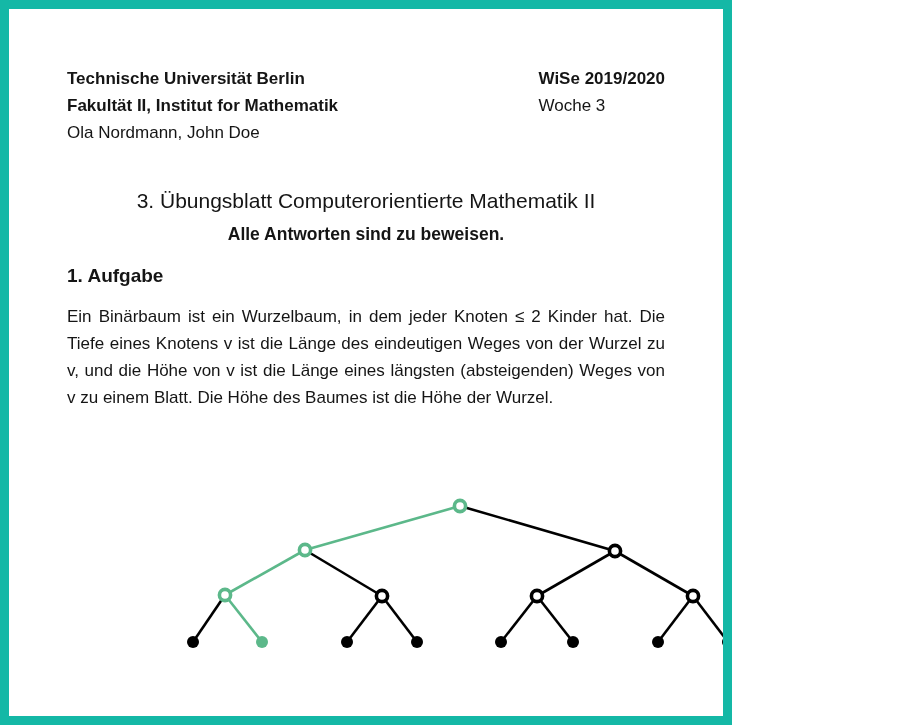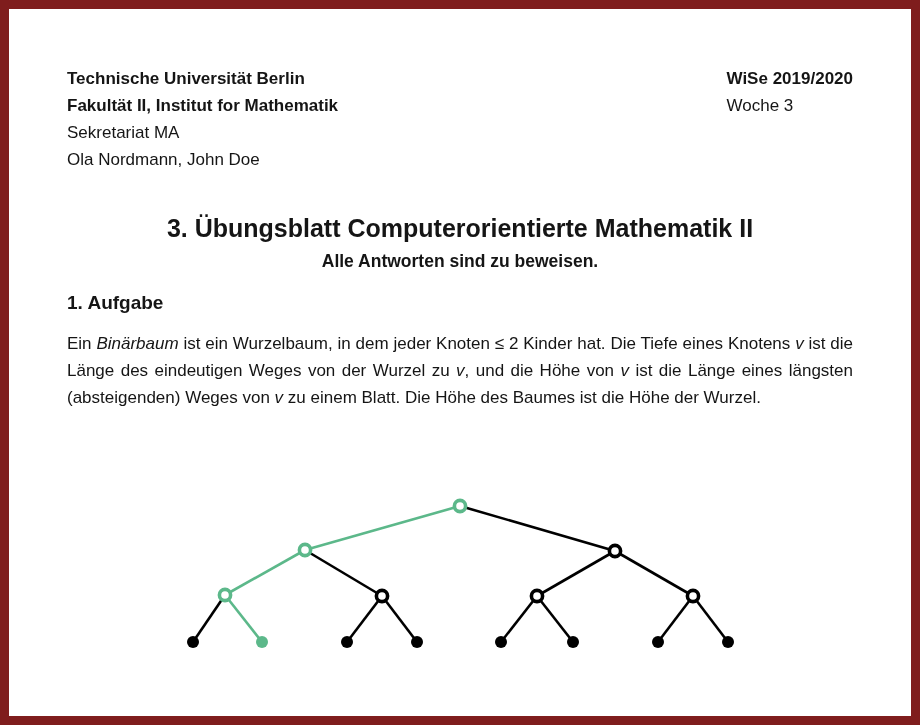--- a/index.html
+++ b/index.html
@@ -3,24 +3,24 @@
 <meta charset="utf-8">
 <style>
   html, body {
     margin: 0;
     padding: 0;
     background: #ffffff;
     font-family: "Liberation Sans", sans-serif;
   }
   .page {
     position: relative;
-    width: 920px;
+    width: 732px;
     height: 725px;
     box-sizing: border-box;
-    border: 9px solid #7f1d1d;
+    border: 9px solid #14b8a6;
     background: #ffffff;
     overflow: hidden;
     color: #151515;
   }
   .content {
     padding: 56px 58px 0 58px;
   }
   .header {
     display: flex;
     justify-content: space-between;
@@ -30,22 +30,22 @@
   .header-right .line {
     font-size: 17px;
     line-height: 27px;
     white-space: nowrap;
   }
   .header-right { text-align: left; }
   .line.bold { font-weight: bold; }
 
   .title-block { text-align: center; margin-top: 31px; }
   .doc-title {
-    font-size: 25px;
-    font-weight: bold;
+    font-size: 21px;
+    font-weight: normal;
     line-height: 30px;
     margin-top: 40px;
   }
   .deadline {
     font-size: 17.5px;
     line-height: 28px;
     margin-top: 3px;
   }
   .note {
     font-size: 17.5px;
@@ -71,42 +71,41 @@
     line-height: 28px;
   }
 
   .body-text {
     margin: 13px 0 0 0;
     font-size: 17px;
     line-height: 27px;
     text-align: justify;
   }
   .seg-b { font-weight: bold; }
-  .seg-i { font-style: italic; }
+  .seg-i { }
 
   #tree-svg {
     position: absolute;
     left: 0;
     top: 0;
     width: 902px;
     height: 707px;
     pointer-events: none;
   }
 </style>
 </head>
 <body>
 
 <div class="page">
   <div class="content">
 
     <div class="header">
       <div class="header-left">
           <div class="line bold">Technische Universität Berlin</div>
           <div class="line bold">Fakultät II, Institut for Mathematik</div>
-          <div class="line">Sekretariat MA</div>
           <div class="line">Ola Nordmann, John Doe</div>
         </div>
       <div class="header-right">
           <div class="line bold">WiSe 2019/2020</div>
           <div class="line">Woche 3</div>
         </div>
     </div>
 
     <div class="title-block">
       <div class="doc-title">3. Übungsblatt Computerorientierte Mathematik II</div>

